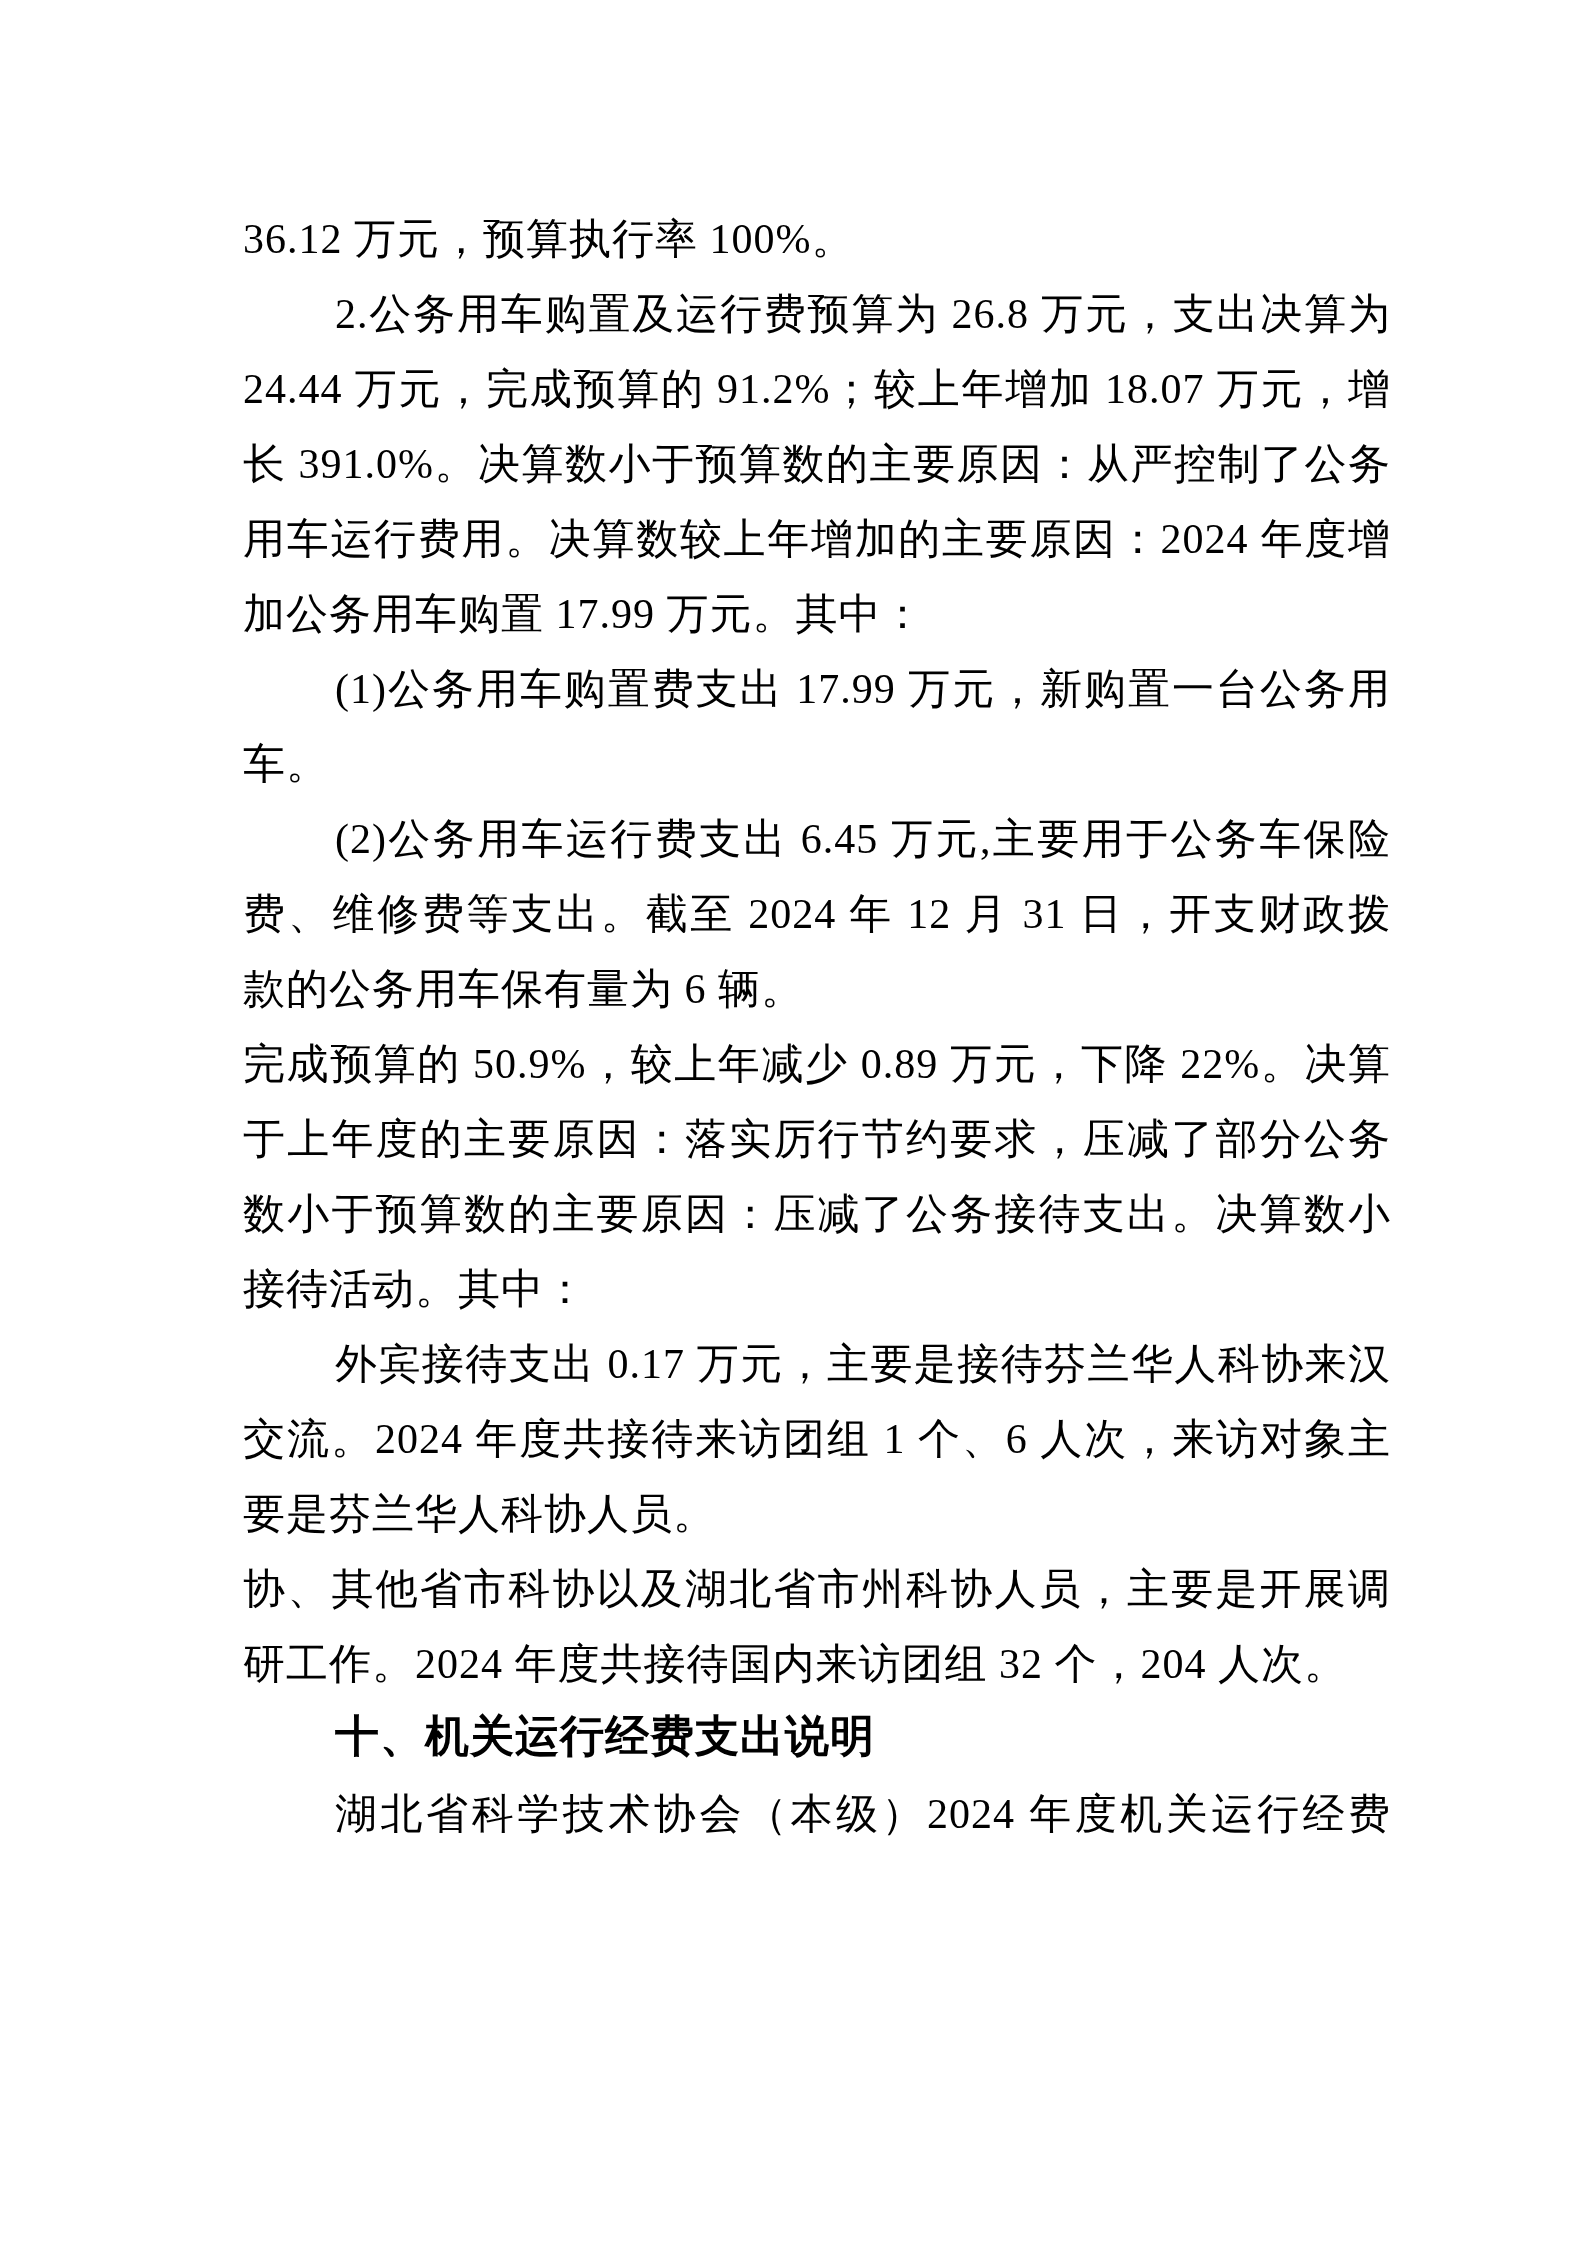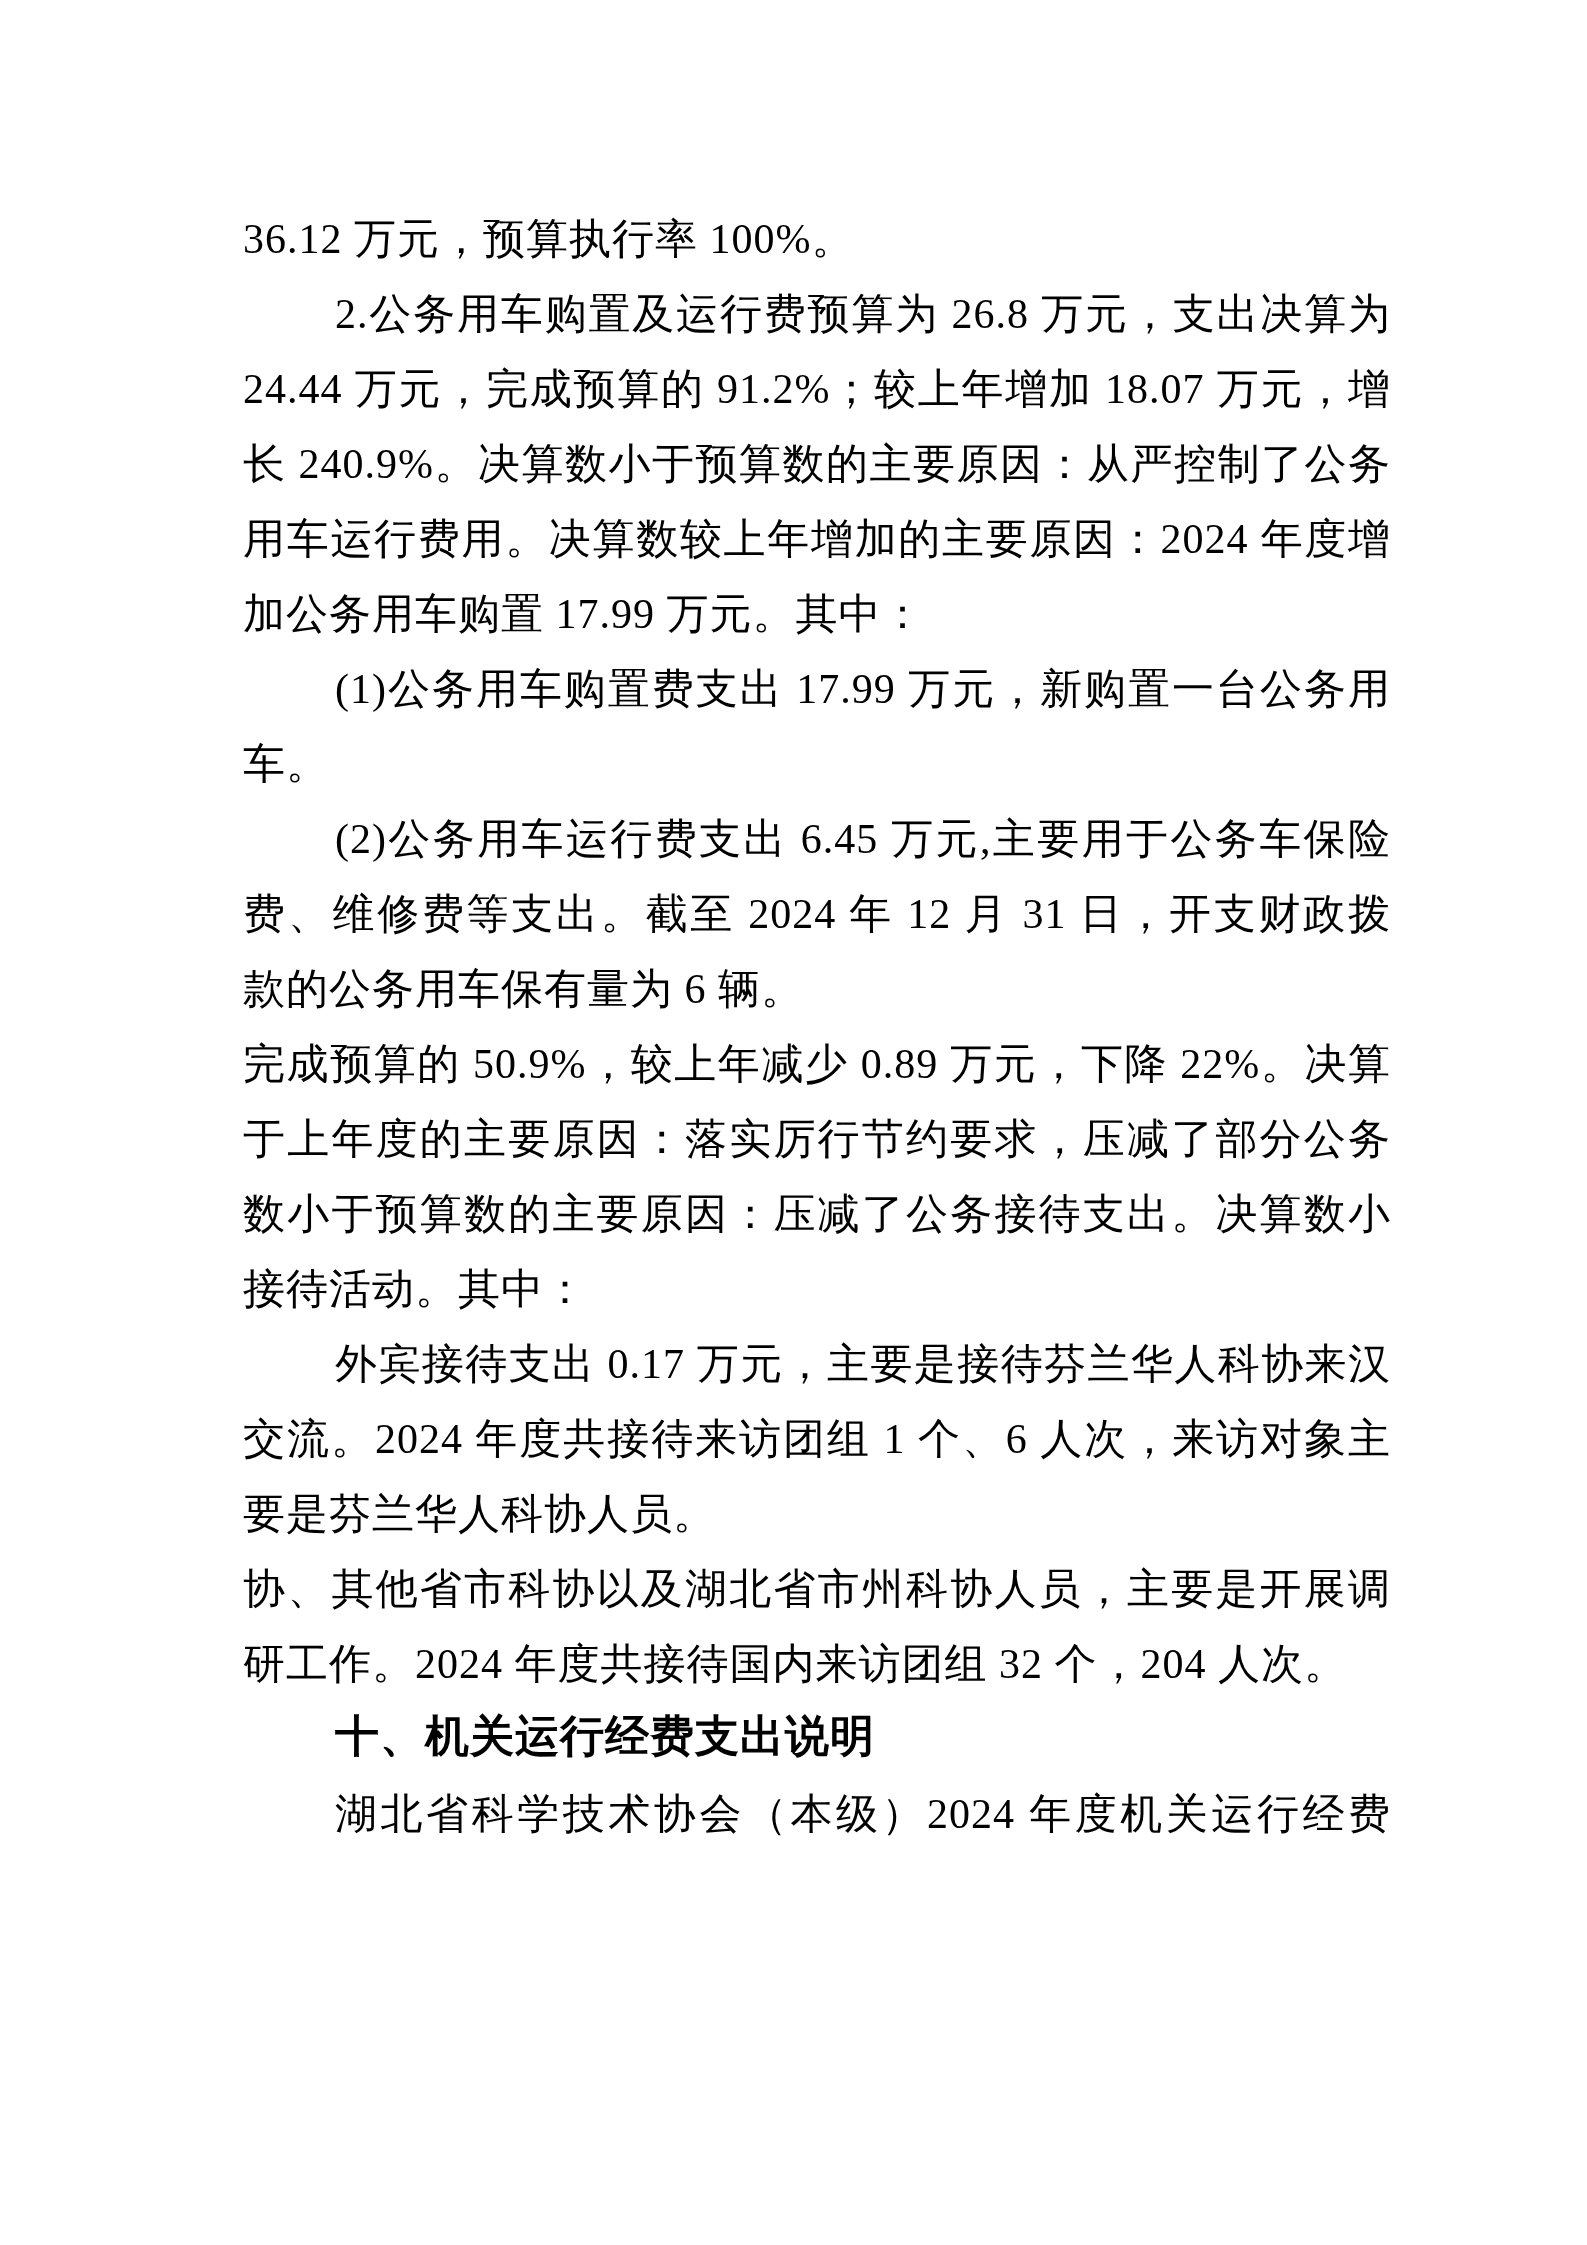--- a/index.html
+++ b/index.html
@@ -62,21 +62,21 @@
   }
 </style>
 </head>
 <body>
 
 <div class="page">
   <div class="content">
     <div class="line">36.12 万元，预算执行率 100%。</div>
     <div class="line indent just">2.公务用车购置及运行费预算为 26.8 万元，支出决算为</div>
     <div class="line just">24.44 万元，完成预算的 91.2%；较上年增加 18.07 万元，增</div>
-    <div class="line just">长 240.9%。决算数小于预算数的主要原因：从严控制了公务</div>
+    <div class="line just">长 391.0%。决算数小于预算数的主要原因：从严控制了公务</div>
     <div class="line just">用车运行费用。决算数较上年增加的主要原因：2024 年度增</div>
     <div class="line">加公务用车购置 17.99 万元。其中：</div>
     <div class="line indent just">(1)公务用车购置费支出 17.99 万元，新购置一台公务用</div>
     <div class="line">车。</div>
     <div class="line indent just">(2)公务用车运行费支出 6.45 万元,主要用于公务车保险</div>
     <div class="line just">费、维修费等支出。截至 2024 年 12 月 31 日，开支财政拨</div>
     <div class="line">款的公务用车保有量为 6 辆。</div>
     <div class="line just">完成预算的 50.9%，较上年减少 0.89 万元，下降 22%。决算</div>
     <div class="line just">于上年度的主要原因：落实厉行节约要求，压减了部分公务</div>
     <div class="line just">数小于预算数的主要原因：压减了公务接待支出。决算数小</div>

